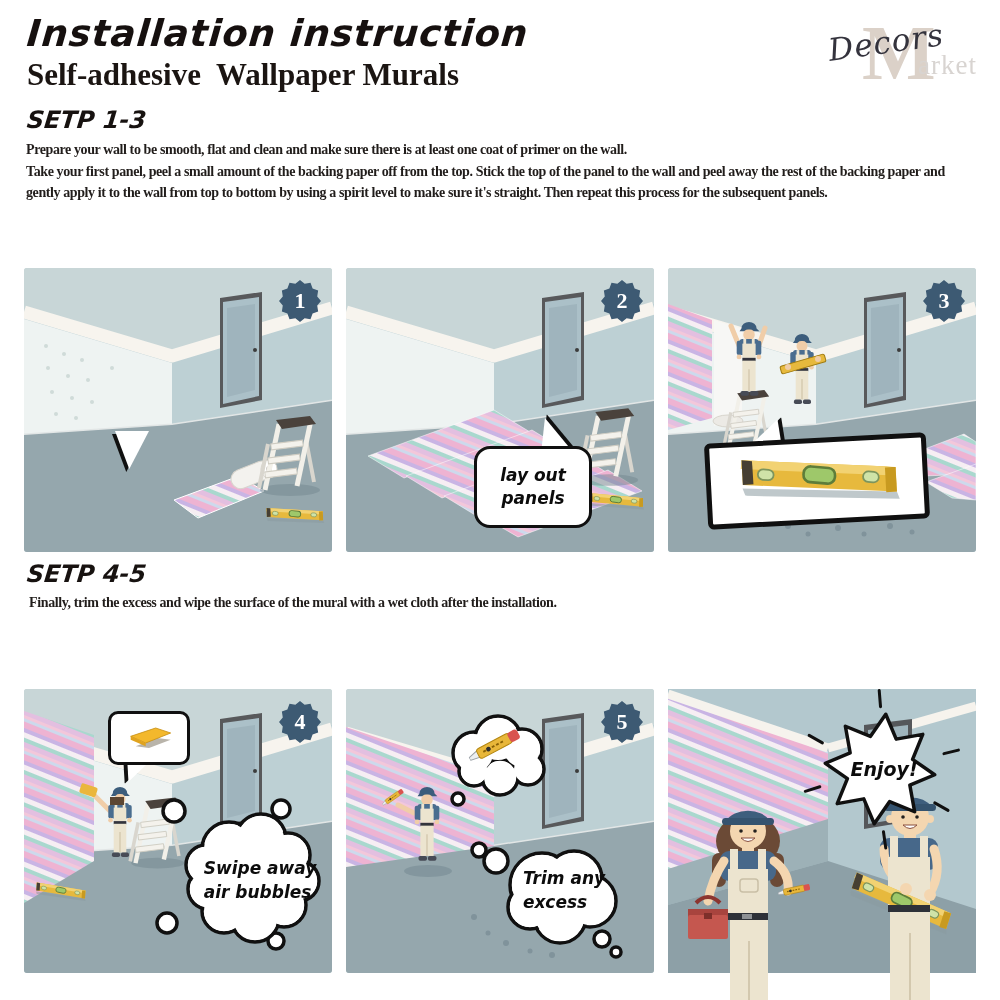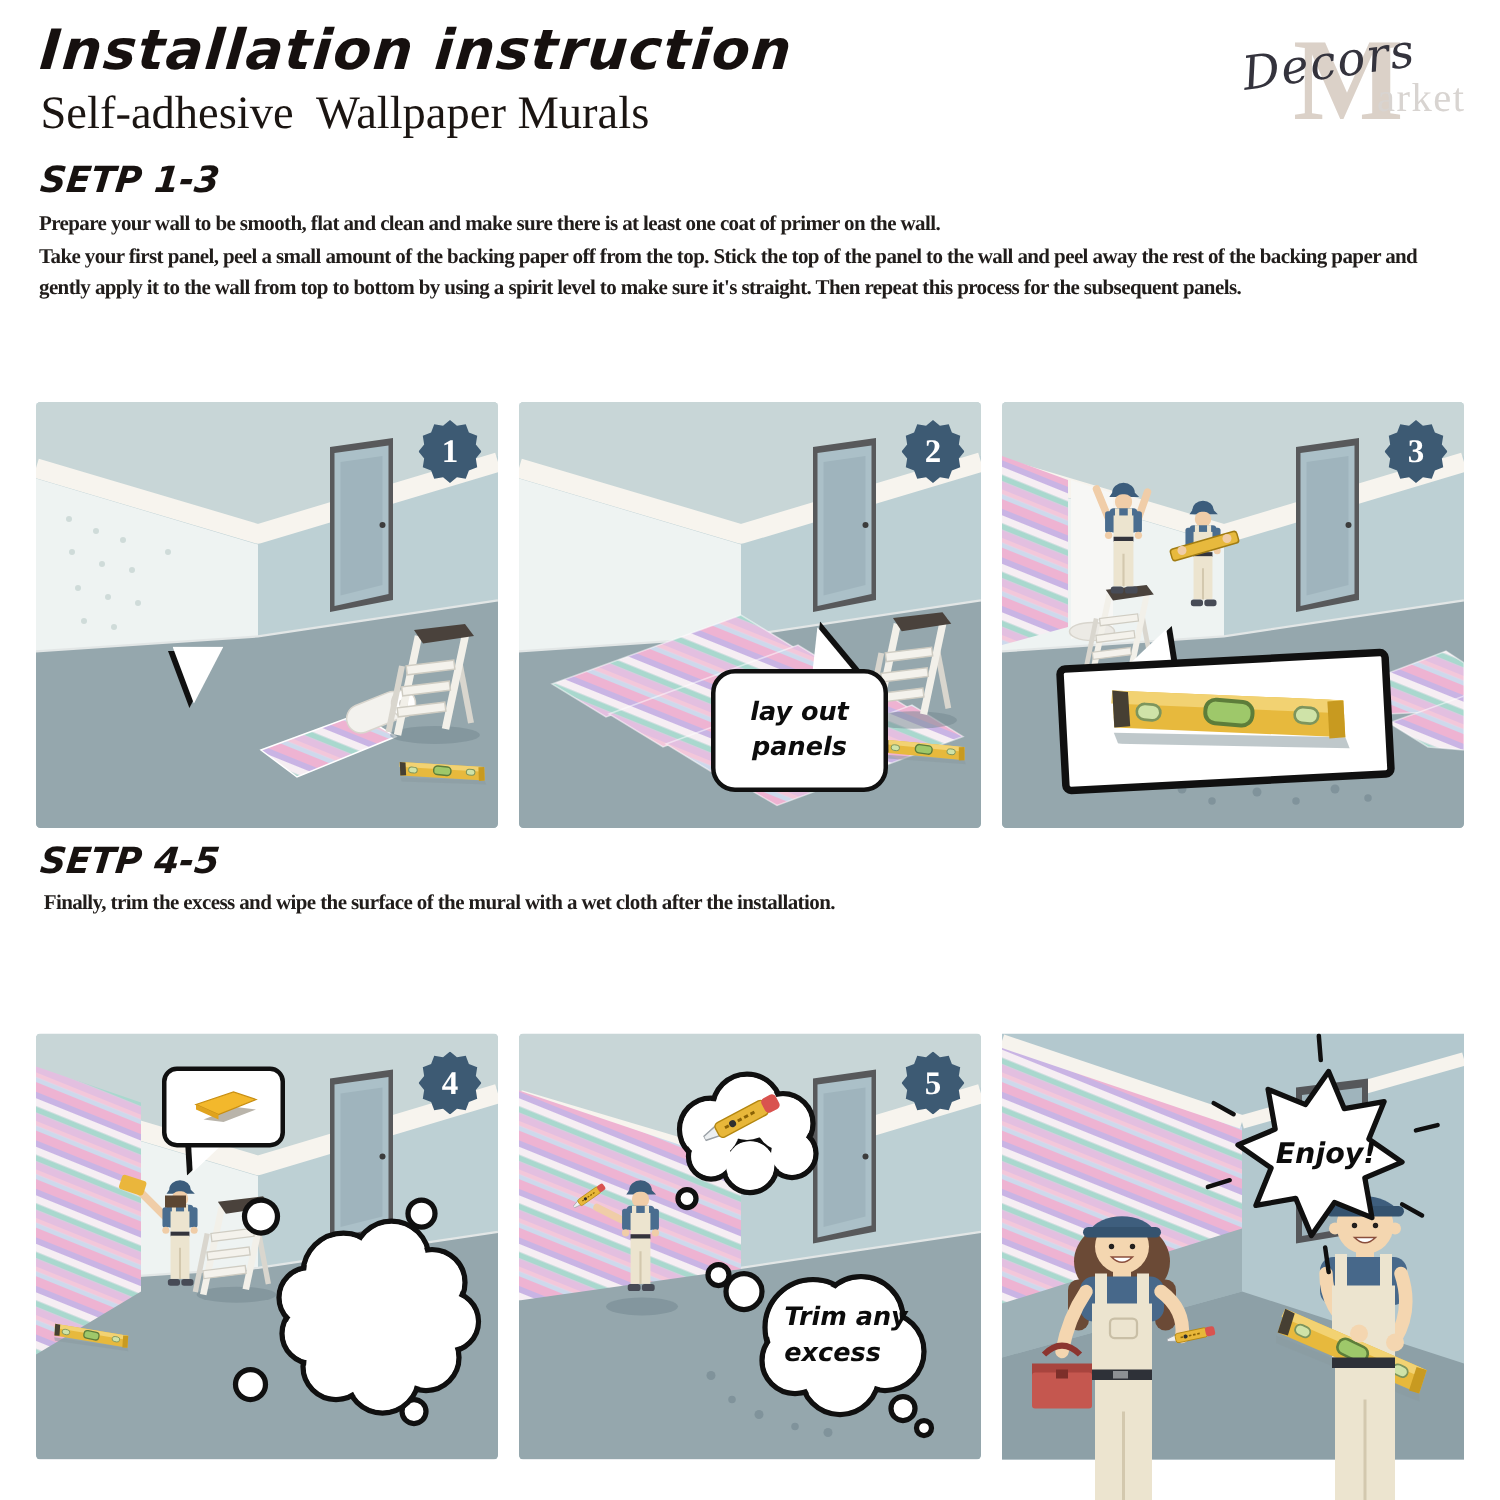--- a/index.html
+++ b/index.html
@@ -1,20 +1,20 @@
 <!DOCTYPE html>
 <html><head>
 <meta charset="utf-8">
 <style>
   html,body{margin:0;padding:0;background:#fff;}
   #page{position:relative;width:1000px;height:1000px;background:#ffffff;overflow:hidden;
         font-family:"Liberation Serif",serif;color:#211d1b;}
   .script{font-family:"DejaVu Sans",sans-serif;font-style:italic;font-weight:900;}
   .title{position:absolute;left:27px;top:12px;font-size:37px;letter-spacing:1px;transform:skewX(-5deg);color:#16100f;}
-  .subtitle{position:absolute;left:27px;top:57px;font-size:31px;font-weight:400;white-space:pre-wrap;color:#1b1512;}
+  .subtitle{position:absolute;left:27px;top:57px;font-size:31px;font-weight:700;white-space:pre-wrap;color:#1b1512;}
   .logo{position:absolute;left:828px;top:6px;width:165px;height:90px;}
   .logo .m{position:absolute;left:34px;top:2px;font-size:78px;font-weight:700;color:#dbd1c8;}
   .logo .script-part{position:absolute;left:0px;top:18px;font-family:"DejaVu Serif",serif;font-style:italic;
         font-size:31px;color:#34333d;transform:rotate(-8deg);letter-spacing:1px;}
   .logo .suffix{position:absolute;left:90px;top:44px;font-size:27px;color:#d8d4d1;letter-spacing:1px;}
   .step-heading{position:absolute;left:27px;font-size:24px;transform:skewX(-6deg);color:#171210;}
   .paras{position:absolute;left:26px;width:950px;font-size:14px;line-height:21.5px;font-weight:700;
          letter-spacing:-0.4px;}
   .paras p{margin:0;white-space:pre-wrap;}
   .row{position:absolute;left:24px;width:952px;height:284px;}
@@ -293,20 +293,22 @@
         <svg width="52" height="30" viewBox="0 0 60 36">
           <polygon points="14,28 30,30 56,20 40,18" fill="#b9b4aa"></polygon>
           <polygon points="8,16 38,6 56,12 26,24" fill="#f3b82c" stroke="#c88f12" stroke-width="1"></polygon>
           <polygon points="8,16 26,24 26,28 8,20" fill="#e0a31e"></polygon>
         </svg>
       </div>
       <div class="tail" style="left:94px;top:68px;width:26px;height:28px;transform:rotate(18deg)">
         <div class="t-outer"></div>
           <div class="t-inner"></div>
       </div>
+      <div class="cloud-text" style="left:162px;top:152px;width:148px;height:80px">Swipe away
+air bubbles</div>
       <div class="badge">4</div>
     </div>
 
     <div class="panel" style="left:322px">
       <svg class="scene" width="308" height="284" viewBox="0 0 308 284">
         <use href="#room"></use>
         <polygon points="0,38 148,88 148,157 0,178" fill="url(#mural)"></polygon>
         <g>
           <ellipse cx="82" cy="182" rx="24" ry="6" fill="#6d828b" opacity="0.45"></ellipse>
           <line x1="68" y1="124" x2="52" y2="116" stroke="#f0cda8" stroke-width="5" stroke-linecap="round"></line>

